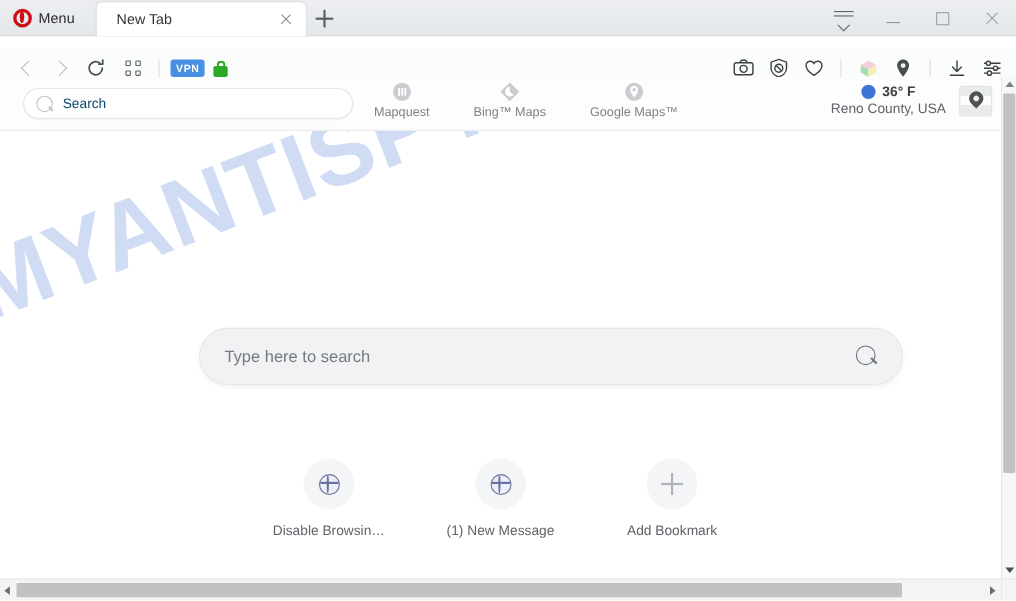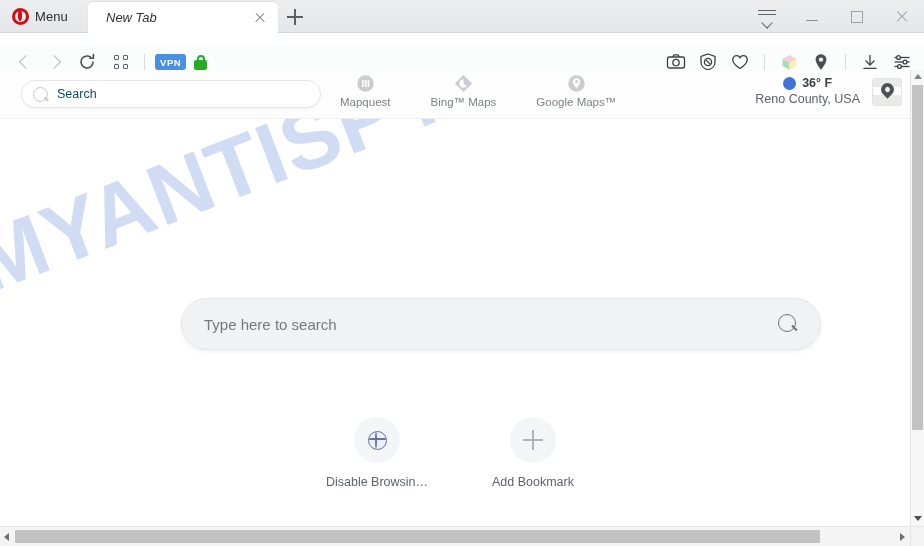--- a/index.html
+++ b/index.html
@@ -61,21 +61,21 @@
     background: #fff;
     border-radius: 5px 5px 0 0;
     box-shadow: 0 -1px 2px rgba(0,0,0,.07);
     display: flex; align-items: center;
   }
   .tab-title {
     font-size: 13px;
     color: #333;
     margin-left: 18px;
     flex: 1;
-    white-space: nowrap; overflow: hidden; text-overflow: ellipsis; font-style: italic;
+    white-space: nowrap; overflow: hidden; text-overflow: ellipsis;
   }
   .tab-close {
     width: 20px; height: 20px;
     margin-right: 8px;
     position: relative;
     opacity: .62;
   }
   .tab-close::before, .tab-close::after {
     content: "";
     position: absolute;
@@ -677,20 +677,26 @@
 
     <div class="shortcuts">
       <div class="shortcut">
         <div class="circle">
           <div class="globe-ico"></div>
         </div>
         <div class="lbl">Disable Browsin…</div>
       </div>
       <div class="shortcut">
         <div class="circle">
+          <div class="globe-ico"></div>
+        </div>
+        <div class="lbl">(1) New Message</div>
+      </div>
+      <div class="shortcut">
+        <div class="circle">
           <div class="plus-ico"></div>
         </div>
         <div class="lbl">Add Bookmark</div>
       </div>
     </div>
   </div>
 
   <div class="vscroll">
     <div class="arrow-up">
         <div class="tri-up"></div>

